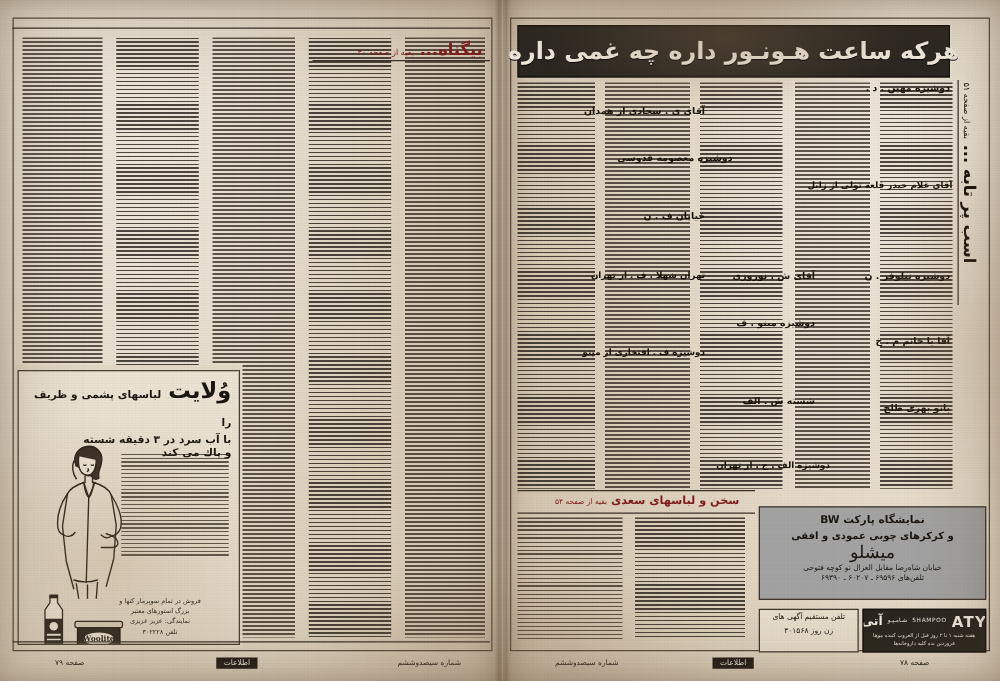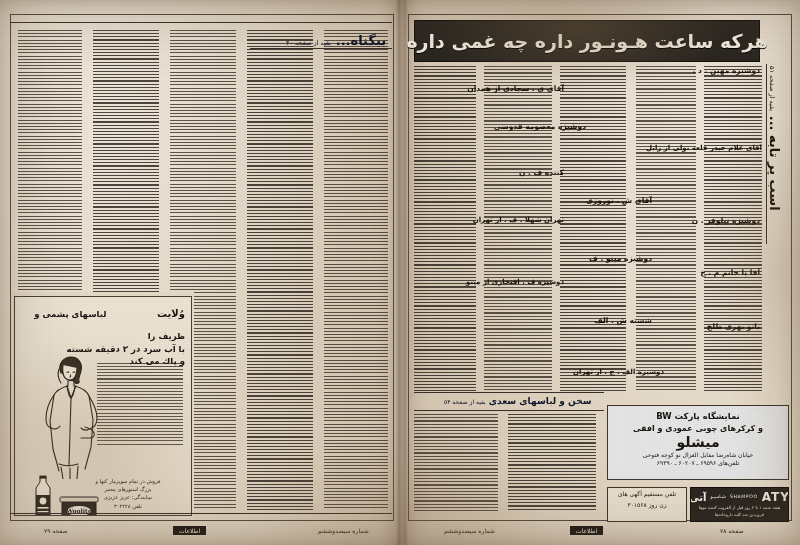--- a/index.html
+++ b/index.html
@@ -81,45 +81,45 @@
   #woolite{
     position:absolute;left:14px;top:296px;width:176px;height:218px;
     background:linear-gradient(180deg,#ece3d3,#e3d8c6);
     border:1px solid #4a3f34;
     overflow:hidden;
   }
   #woolite .wtitle{
     position:absolute;right:6px;top:4px;width:164px;text-align:right;
     color:#1b1610;font-weight:bold;line-height:1.35;
   }
-  #woolite .brand{font-size:10px;letter-spacing:-.3px;margin-left:45px;}
+  #woolite .brand{font-size:18px;letter-spacing:-.3px;}
   #woolite .wsub{font-size:8.5px;}
   #woolite .wbody{
     position:absolute;right:8px;top:66px;width:86px;height:82px;
     font-size:5px;line-height:1.55;color:#2b231b;text-align:justify;
   }
   
   .lady{position:absolute;left:8px;top:54px;width:92px;height:128px;}
   
   .bottle{position:absolute;left:16px;top:178px;width:24px;height:58px;}
   .jar{position:absolute;left:44px;top:196px;width:40px;height:40px;}
   #woolite .wfoot{
     position:absolute;right:8px;bottom:5px;width:110px;
     font-size:5.2px;line-height:1.6;color:#241d16;text-align:center;
   }
 
   
   #bwad{
     position:absolute;left:607px;top:405px;width:180px;height:73px;
-    background:#e5e5e5;border:1px solid #3f352c;
+    background:#a3a3a3;border:1px solid #3f352c;
     color:#1a150f;text-align:center;overflow:hidden;
   }
   #bwad .l1{margin-top:5px;font-size:8.5px;font-weight:bold;}
   #bwad .l2{margin-top:3px;font-size:8px;font-weight:bold;}
-  #bwad .l3{margin-top:1px;font-size:14px;font-weight:bold;letter-spacing:-.5px;}
+  #bwad .l3{margin-top:1px;font-size:14px;font-weight:normal;letter-spacing:-.5px;}
   #bwad .l4{margin-top:1px;font-size:6px;}
   #bwad .l5{margin-top:1px;font-size:6px;}
 
   
   #atyad{
     position:absolute;left:690px;top:487px;width:97px;height:33px;
     background:#2a2620;border:1px solid #15120e;color:#f2ebdf;overflow:hidden;
   }
   #atyad .arow{display:flex;align-items:center;justify-content:center;gap:4px;margin-top:2px;}
   #atyad .aty{font-size:12px;font-weight:bold;letter-spacing:1px;}
@@ -141,21 +141,21 @@
     position:absolute;background:#241f19;color:#efe6d8;
     font-size:6px;padding:1px 6px;letter-spacing:1px;
   }
   
   .subhead{
     position:absolute;text-align:right;font-weight:bold;
     color:#181309;white-space:nowrap;overflow:hidden;
     font-size:7.5px;
   }
   .bighead{
-    position:absolute;font-weight:bold;color:#0f172a;white-space:nowrap;
+    position:absolute;font-weight:bold;color:#7f1d1d;white-space:nowrap;
   }
   .contd{font-weight:normal;font-size:6.5px;}
   
   .vtitle{
     position:absolute;transform-origin:0 0;
     font-weight:bold;color:#16110a;white-space:nowrap;
   }
 </style>
 </head>
 <body>
@@ -275,25 +275,25 @@
   <div class="tcol ink" style="left:704px; top:66px; width:58px; height:325px;"></div>
 
   <div class="subhead" style="left:648px;top:66px; width:112px;">دوشیزه مهین . د .</div>
   <div class="subhead" style="left:642px;top:144px;width:120px;font-size:7px;">آقای غلام حیدر قلعه تولی از زابل</div>
   <div class="subhead" style="left:652px;top:216px;width:108px;">دوشیزه نیلوفر . ن</div>
   <div class="subhead" style="left:652px;top:268px;width:108px;">آقا یا خانم م . خ</div>
   <div class="subhead" style="left:652px;top:322px;width:108px;">بانو بهری طلخ</div>
 
   <div class="subhead" style="left:446px;top:84px; width:118px;">آقای ی . سجادی از همدان</div>
   <div class="subhead" style="left:468px;top:122px;width:118px;">دوشیزه معصومه قدوسی</div>
-  <div class="subhead" style="left:446px;top:168px;width:118px;">كننده ف . ن</div>
+  <div class="subhead" style="left:446px;top:168px;width:118px;">خیابان ف . ن</div>
   <div class="subhead" style="left:442px;top:216px;width:122px;font-size:7px;">تهران شهلا . ف . از تهران</div>
   <div class="subhead" style="left:442px;top:278px;width:122px;font-size:7px;">دوشیزه ف . افتخاری از مینو</div>
 
-  <div class="subhead" style="left:566px;top:196px;width:86px;">آقای ش . نوروزی</div>
+  <div class="subhead" style="left:566px;top:216px;width:86px;">آقای ش . نوروزی</div>
   <div class="subhead" style="left:566px;top:254px;width:86px;">دوشیزه مینو . ف</div>
   <div class="subhead" style="left:566px;top:316px;width:86px;">شسته ش . الف</div>
   <div class="subhead" style="left:560px;top:368px;width:92px;font-size:7px;margin-left:12px;">دوشیزه الف . ج . از تهران</div>
 
   <div class="rule" style="left:414px;top:392px;width:190px;height:1px;"></div>
   <div class="bighead" style="left:444px;top:396px;font-size:9px;">
     <span>سخن و لباسهای سعدی</span>
     <span class="contd" style="font-size:6px;">بقیه از صفحه ۵۴</span>
   </div>
   <div class="rule" style="left:414px;top:410px;width:190px;height:1px;"></div>

